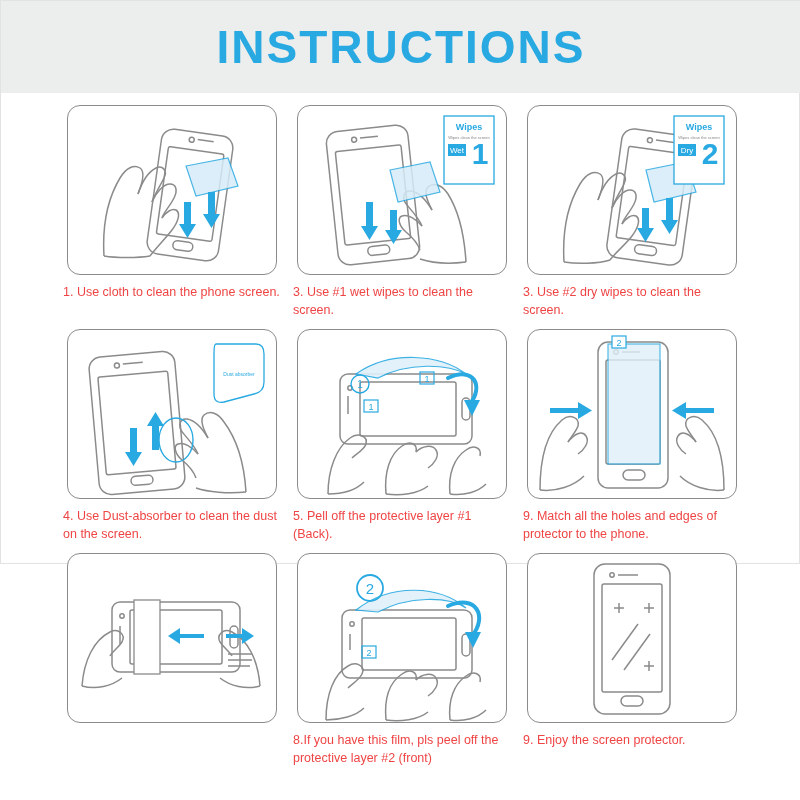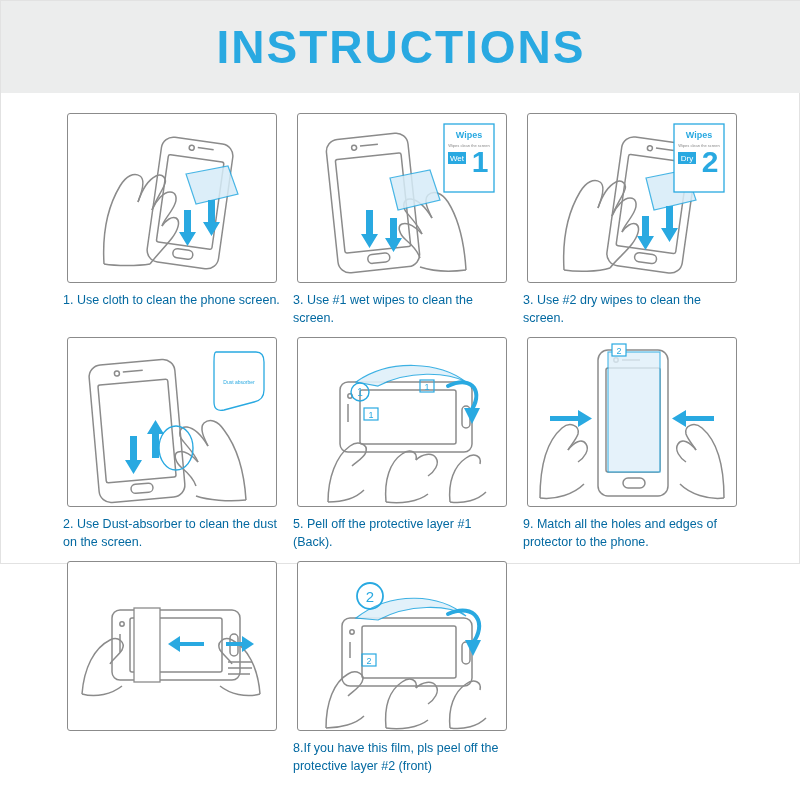--- a/index.html
+++ b/index.html
@@ -53,31 +53,31 @@
   .cell {
     position: relative;
     width: 230px;
     box-sizing: border-box;
     padding: 0 4px;
   }
   .panel {
     position: relative;
     width: 208px;
     height: 168px;
-    margin: 8px auto;
+    margin: 0 auto;
     border: 1.5px solid #8b8b8b;
-    border-radius: 3px;
+    border-radius: 13px;
     background: #ffffff;
     overflow: hidden;
   }
   .caption {
     margin-top: 8px;
     font-size: 12.5px;
     line-height: 1.45;
-    color: #0369a1;
+    color: #ef4444;
     padding: 0 2px;
   }
   .panel svg { display: block; }
 </style>
 </head>
 <body>
 
 <div id="page">
 
   <div class="header">
@@ -205,21 +205,21 @@
             <polygon points="84,120 91,120 91,96 96,96 87.5,82 79,96 84,96"></polygon>
             <polygon points="62,98 69,98 69,122 74,122 65.5,136 57,122 62,122"></polygon>
           </g>
 
           <g>
             <path d="M148 14 L188 14 Q196 14 196 24 L196 52 Q196 62 186 64 L156 72 Q146 74 146 64 L146 24 Q146 14 148 14 Z" fill="#ffffff" stroke="#29a9e1" stroke-width="1.3"></path>
             <text x="171" y="46" font-family="Liberation Sans, sans-serif" font-size="5" fill="#29a9e1" text-anchor="middle">Dust absorber</text>
           </g>
         </svg>
       </div>
-      <div class="caption">2. Use Dust-absorber to clean the dust on the screen.</div>
+      <div class="caption">4. Use Dust-absorber to clean the dust on the screen.</div>
     </div>
 
     <div class="cell">
       <div class="panel">
         <svg width="208" height="168" viewBox="0 0 208 168">
 
           <g fill="none" stroke="#8b8b8b" stroke-width="1.5">
             <rect x="42" y="44" width="132" height="70" rx="8"></rect>
             <rect x="62" y="52" width="96" height="54" rx="2"></rect>
             <circle cx="52" cy="58" r="2.2"></circle>
@@ -337,15 +337,36 @@
             <path d="M152 166 C150 146 156 130 168 122 C176 116 184 120 182 128"></path>
             <path d="M152 166 C166 168 180 164 188 156"></path>
           </g>
           <path d="M150 52 C178 40 190 62 174 82" fill="none" stroke="#29a9e1" stroke-width="4" stroke-linecap="round"></path>
           <polygon points="167,78 183,78 175,94" fill="#29a9e1"></polygon>
         </svg>
       </div>
       <div class="caption">8.If you have this film, pls peel off the protective layer #2 (front)</div>
     </div>
 
+    <div class="cell">
+      <div class="panel">
+        <svg width="208" height="168" viewBox="0 0 208 168">
+          <g fill="none" stroke="#8b8b8b" stroke-width="1.5">
+            <rect x="66" y="10" width="76" height="150" rx="11"></rect>
+            <rect x="74" y="30" width="60" height="108" rx="2"></rect>
+            <circle cx="84" cy="21" r="2.2"></circle>
+            <line x1="90" y1="21" x2="110" y2="21"></line>
+            <rect x="93" y="142" width="22" height="10" rx="5"></rect>
+
+            <path d="M86 54 L96 54 M91 49 L91 59"></path>
+            <path d="M116 54 L126 54 M121 49 L121 59"></path>
+            <path d="M116 112 L126 112 M121 107 L121 117"></path>
+
+            <line x1="84" y1="106" x2="110" y2="70"></line>
+            <line x1="96" y1="116" x2="122" y2="80"></line>
+          </g>
+        </svg>
+      </div>
+      <div class="caption">9. Enjoy the screen protector.</div>
+    </div>
 
   </div>
 </div>
 
 </body></html>

